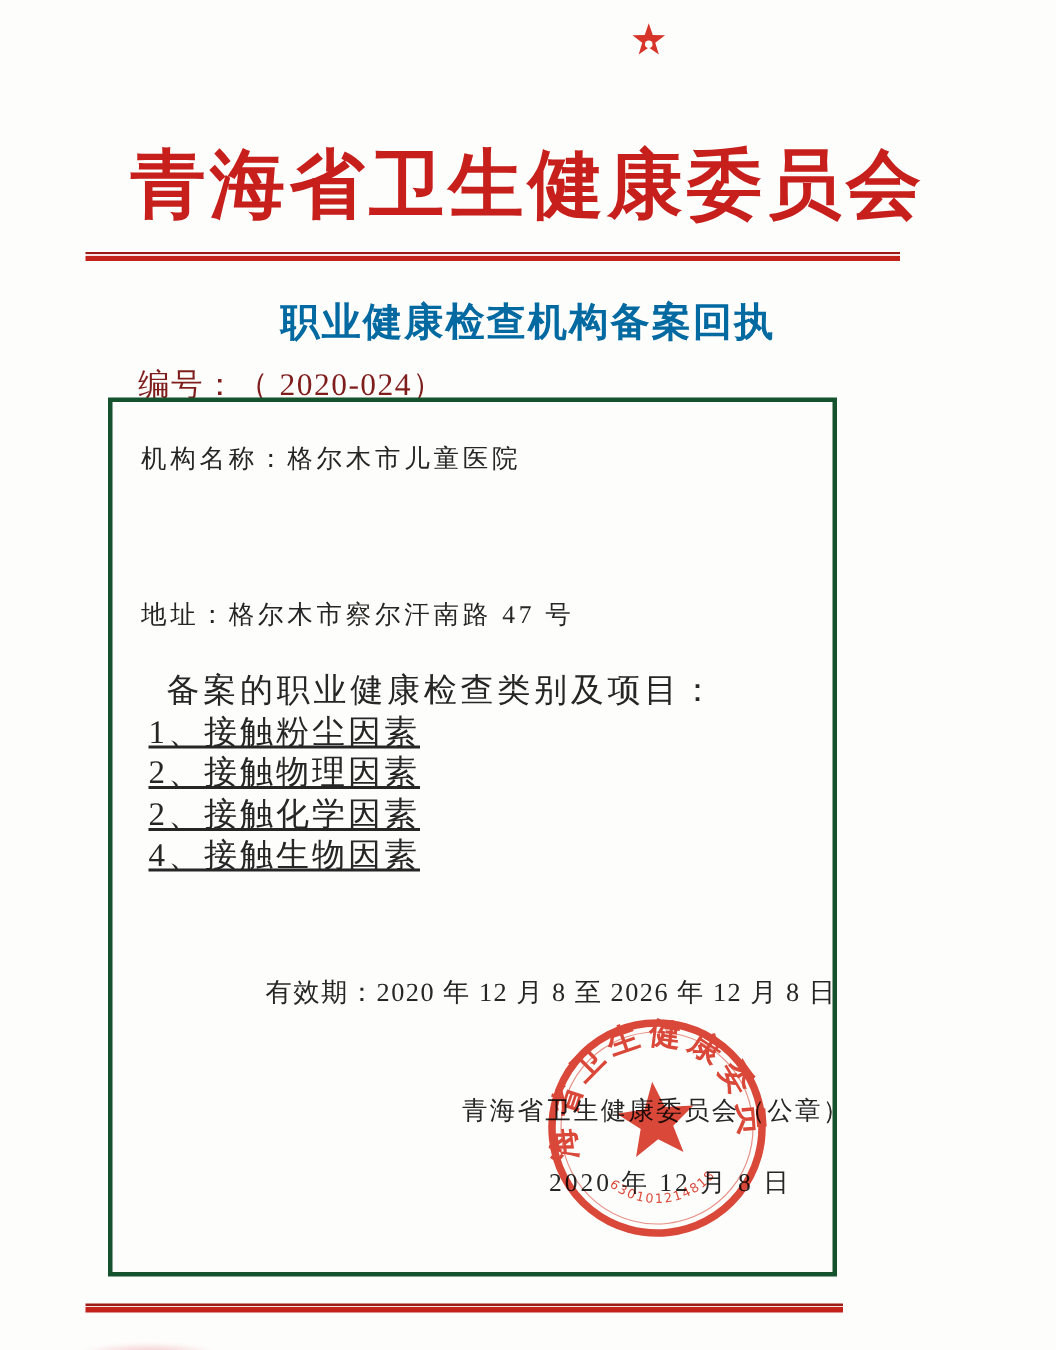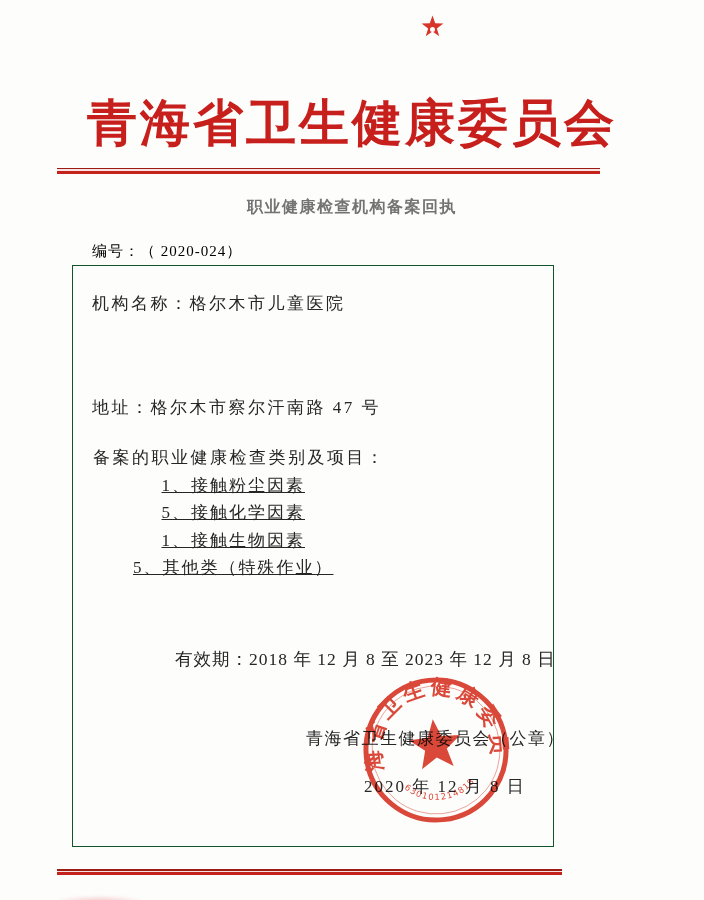--- a/index.html
+++ b/index.html
@@ -16,35 +16,35 @@
     letter-spacing:3px;color:#c7201c;white-space:nowrap;
   }
   .rule{
     position:absolute;height:6px;
     background:linear-gradient(to bottom,#9c1b15 0 1.5px,#f7e4e2 1.5px 2.6px,#c4231c 2.6px 6px);
   }
   .rule-top{left:57px;top:156px;width:543px;}
   .rule-bottom{left:57px;top:857px;width:505px;}
   .doc-title{
     position:absolute;top:185px;left:52px;width:600px;text-align:center;
-    font-size:16px;font-weight:700;letter-spacing:1.5px;color:#737373;
+    font-size:26px;font-weight:700;letter-spacing:1.5px;color:#0369a1;
   }
   .serial-row{
     position:absolute;top:230px;left:92px;display:flex;gap:40px;
-    font-size:15px;letter-spacing:1px;color:#000000;white-space:nowrap;
+    font-size:21px;letter-spacing:1px;color:#7f1d1d;white-space:nowrap;
   }
   .content-box{
     position:absolute;left:72px;top:253px;width:480px;height:580px;
-    border:1px solid #14532d;
+    border:3px solid #14532d;
   }
   .field{position:absolute;font-size:17px;letter-spacing:2.5px;white-space:nowrap;}
   .f-inst{top:26px;left:19px;}
   .f-rep{top:78px;left:19px;}
   .f-addr{top:130px;left:19px;}
-  .cats{position:absolute;top:178px;left:8px;font-size:17px;letter-spacing:2px;text-align:center;}
+  .cats{position:absolute;top:178px;left:24px;font-size:22px;letter-spacing:2px;}
   .cats .cat-heading{margin-left:12px;line-height:27.5px;letter-spacing:2.5px;white-space:nowrap;}
   .cats .cat-line{line-height:27.5px;white-space:nowrap;text-decoration:underline;}
   .f-validity{top:381px;left:102px;font-size:17.5px;letter-spacing:1px;}
   .f-signature{top:461px;left:233px;font-size:17px;letter-spacing:1.5px;}
   .f-signdate{top:509px;left:291px;font-size:17px;letter-spacing:2px;}
   .stamp{
     position:absolute;left:283px;top:404px;width:160px;height:160px;
     mix-blend-mode:multiply;opacity:0.93;transform:rotate(-6deg);
   }
   .smudge{
@@ -80,27 +80,27 @@
     </div>
 
 
     <div class="field f-addr">
       <span>地址：</span><span>格尔木市察尔汗南路 47 号</span>
     </div>
 
     <div class="cats">
       <div class="cat-heading">备案的职业健康检查类别及项目：</div>
       <div class="cat-line">1、接触粉尘因素</div>
-      <div class="cat-line">5、接触化学因素</div>
-      <div class="cat-line">1、接触生物因素</div>
-      <div class="cat-line">5、其他类（特殊作业）</div>
+      <div class="cat-line">2、接触物理因素</div>
+      <div class="cat-line">2、接触化学因素</div>
+      <div class="cat-line">4、接触生物因素</div>
     </div>
 
     <div class="field f-validity">
-      <span>有效期：</span><span>2018 年 12 月 8 至 2023 年 12 月 8 日</span>
+      <span>有效期：</span><span>2020 年 12 月 8 至 2026 年 12 月 8 日</span>
     </div>
 
     <div class="field f-signature">青海省卫生健康委员会（公章）</div>
 
     <div class="field f-signdate">2020 年 12 月 8 日</div>
 
     <svg class="stamp" viewBox="0 0 160 160">
       <circle cx="80" cy="80" r="70" fill="none" stroke="#d93a2a" stroke-width="5"></circle>
       <circle cx="80" cy="80" r="64" fill="none" stroke="#d93a2a" stroke-width="0.8" opacity="0.6"></circle>
       <defs>

